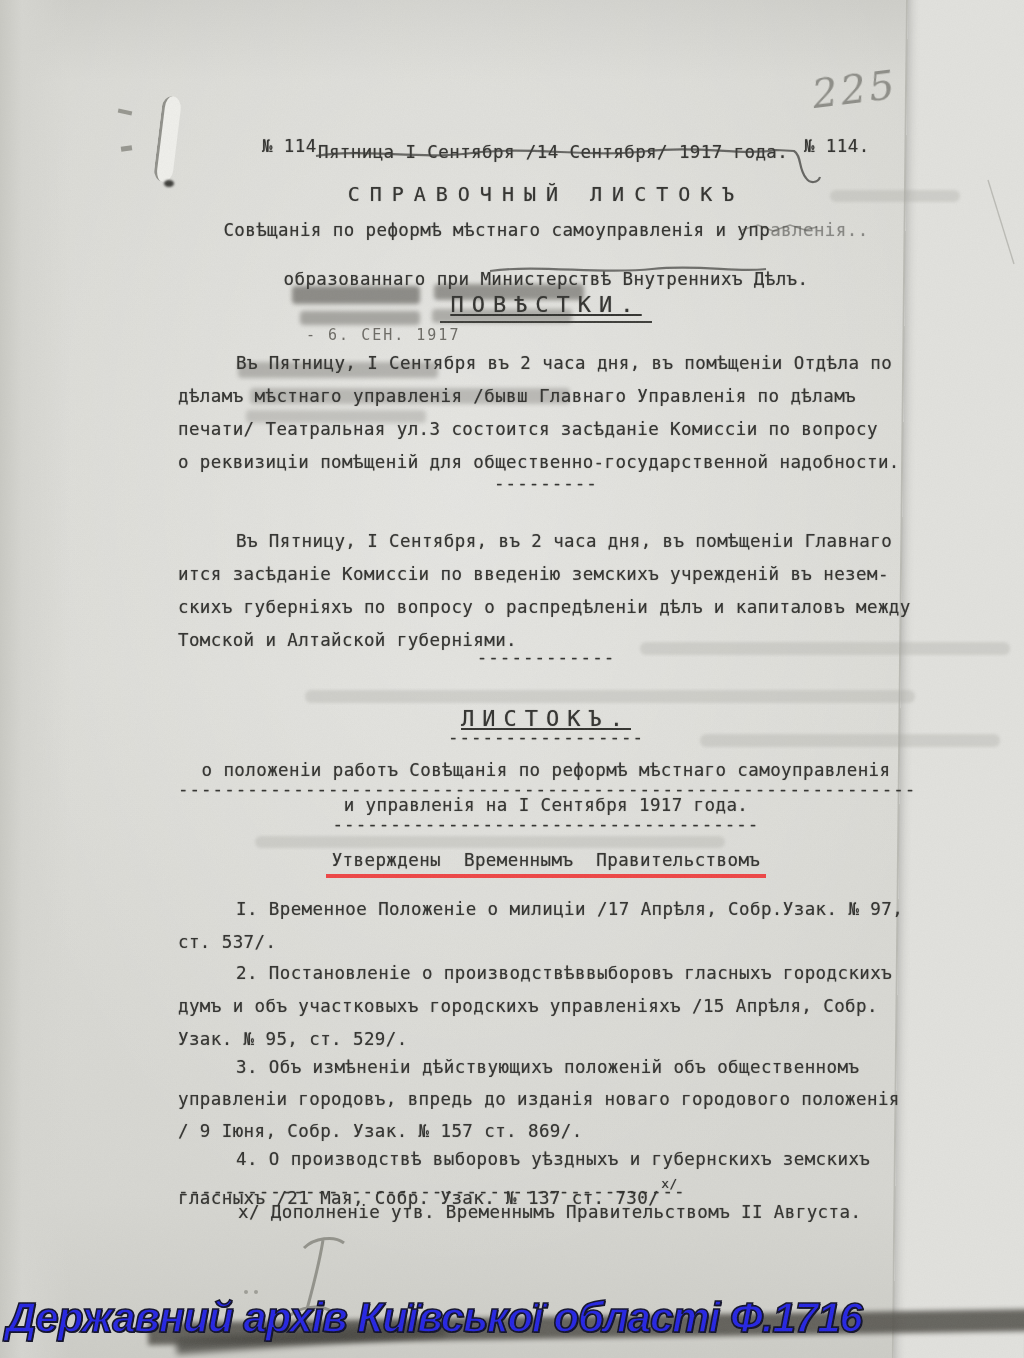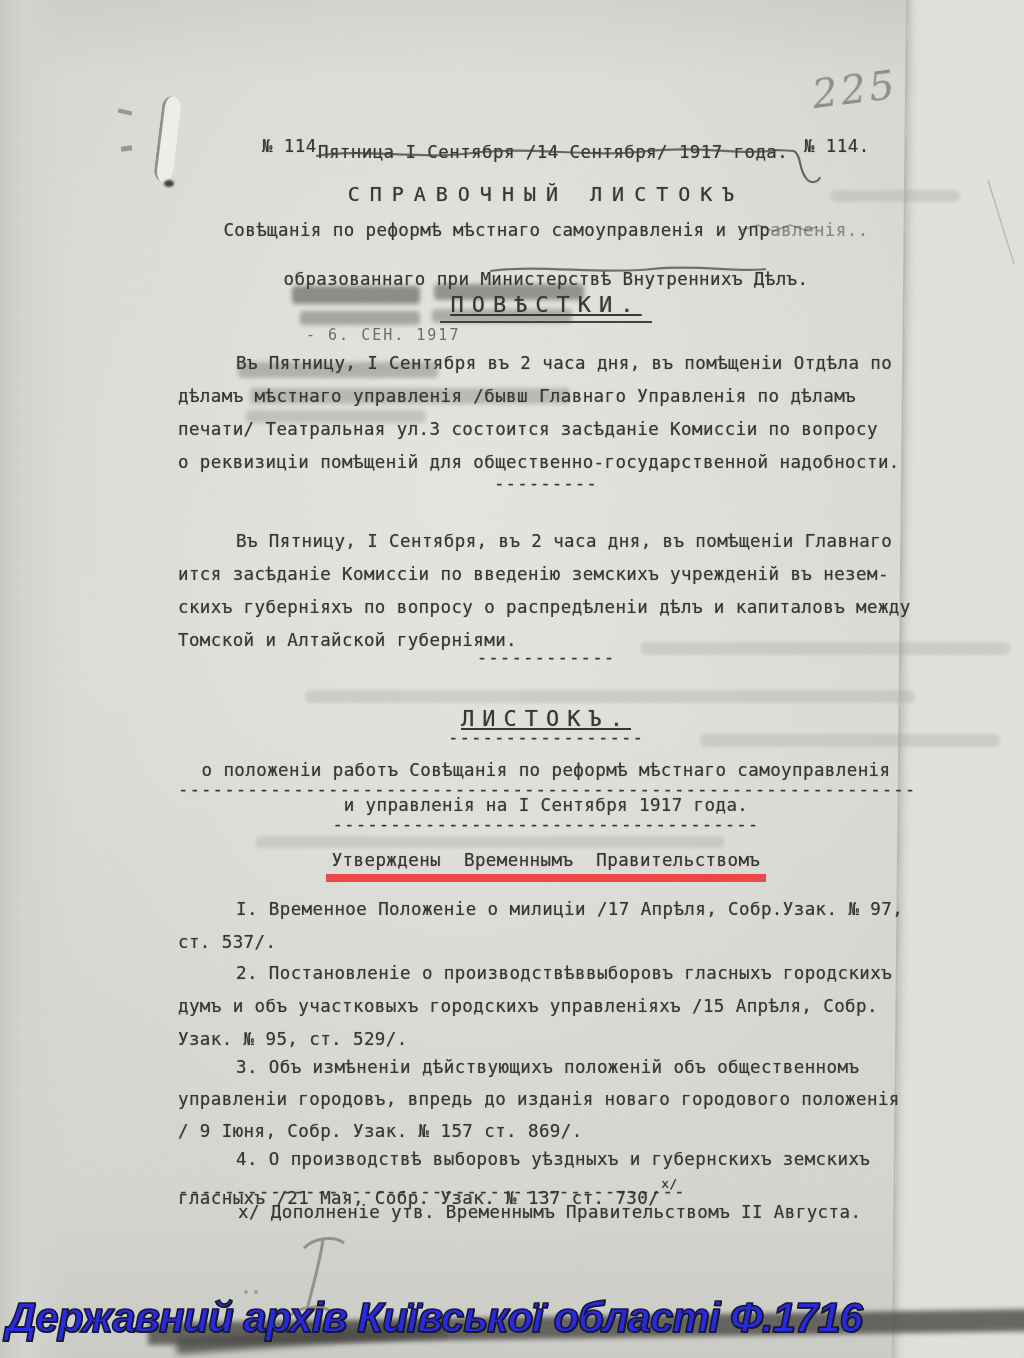--- a/index.html
+++ b/index.html
@@ -19,21 +19,21 @@
     text-shadow:0 0 1px rgba(44,44,41,.55);z-index:5;padding-left:44px;}
   .abs{position:absolute;left:178px;width:736px;}
   .c{text-align:center;}
   .line{white-space:pre;line-height:33px;}
   .ind{text-indent:58px;margin-top:7px;}
   .masthead-title{font-size:20px;letter-spacing:10px;white-space:nowrap;}
   .sec-title{font-size:22px;letter-spacing:8px;display:inline-block;
     border-bottom:2px solid #3c3c38;padding:0 10px 4px;text-decoration:underline;}
   .sec-title.no-u{border-bottom:none;padding-bottom:0;}
   .dash-row{letter-spacing:1px;line-height:14px;white-space:nowrap;overflow:hidden;}
-  .approved{display:inline-block;border-bottom:8px solid #ef4444;padding:0 6px 4px;word-spacing:12px;}
+  .approved{display:inline-block;border-bottom:4px solid #ef4444;padding:0 6px 4px;word-spacing:12px;}
   .faded{opacity:.5;filter:blur(.4px);}
   sup.fn{font-size:13px;position:relative;top:-9px;left:2px;}
   .footnote-rule{letter-spacing:1px;}
   
   .stamp{position:absolute;z-index:3;}
   .smudge{position:absolute;background:#45433e;border-radius:4px;filter:blur(2px);}
   .stamp-date{position:absolute;left:306px;top:326px;font-size:15px;letter-spacing:2px;
     color:#5f5d57;opacity:.9;filter:blur(.3px);white-space:pre;z-index:3;}
   
   .ghost{position:absolute;background:#a7a7a1;opacity:.32;filter:blur(1.4px);

